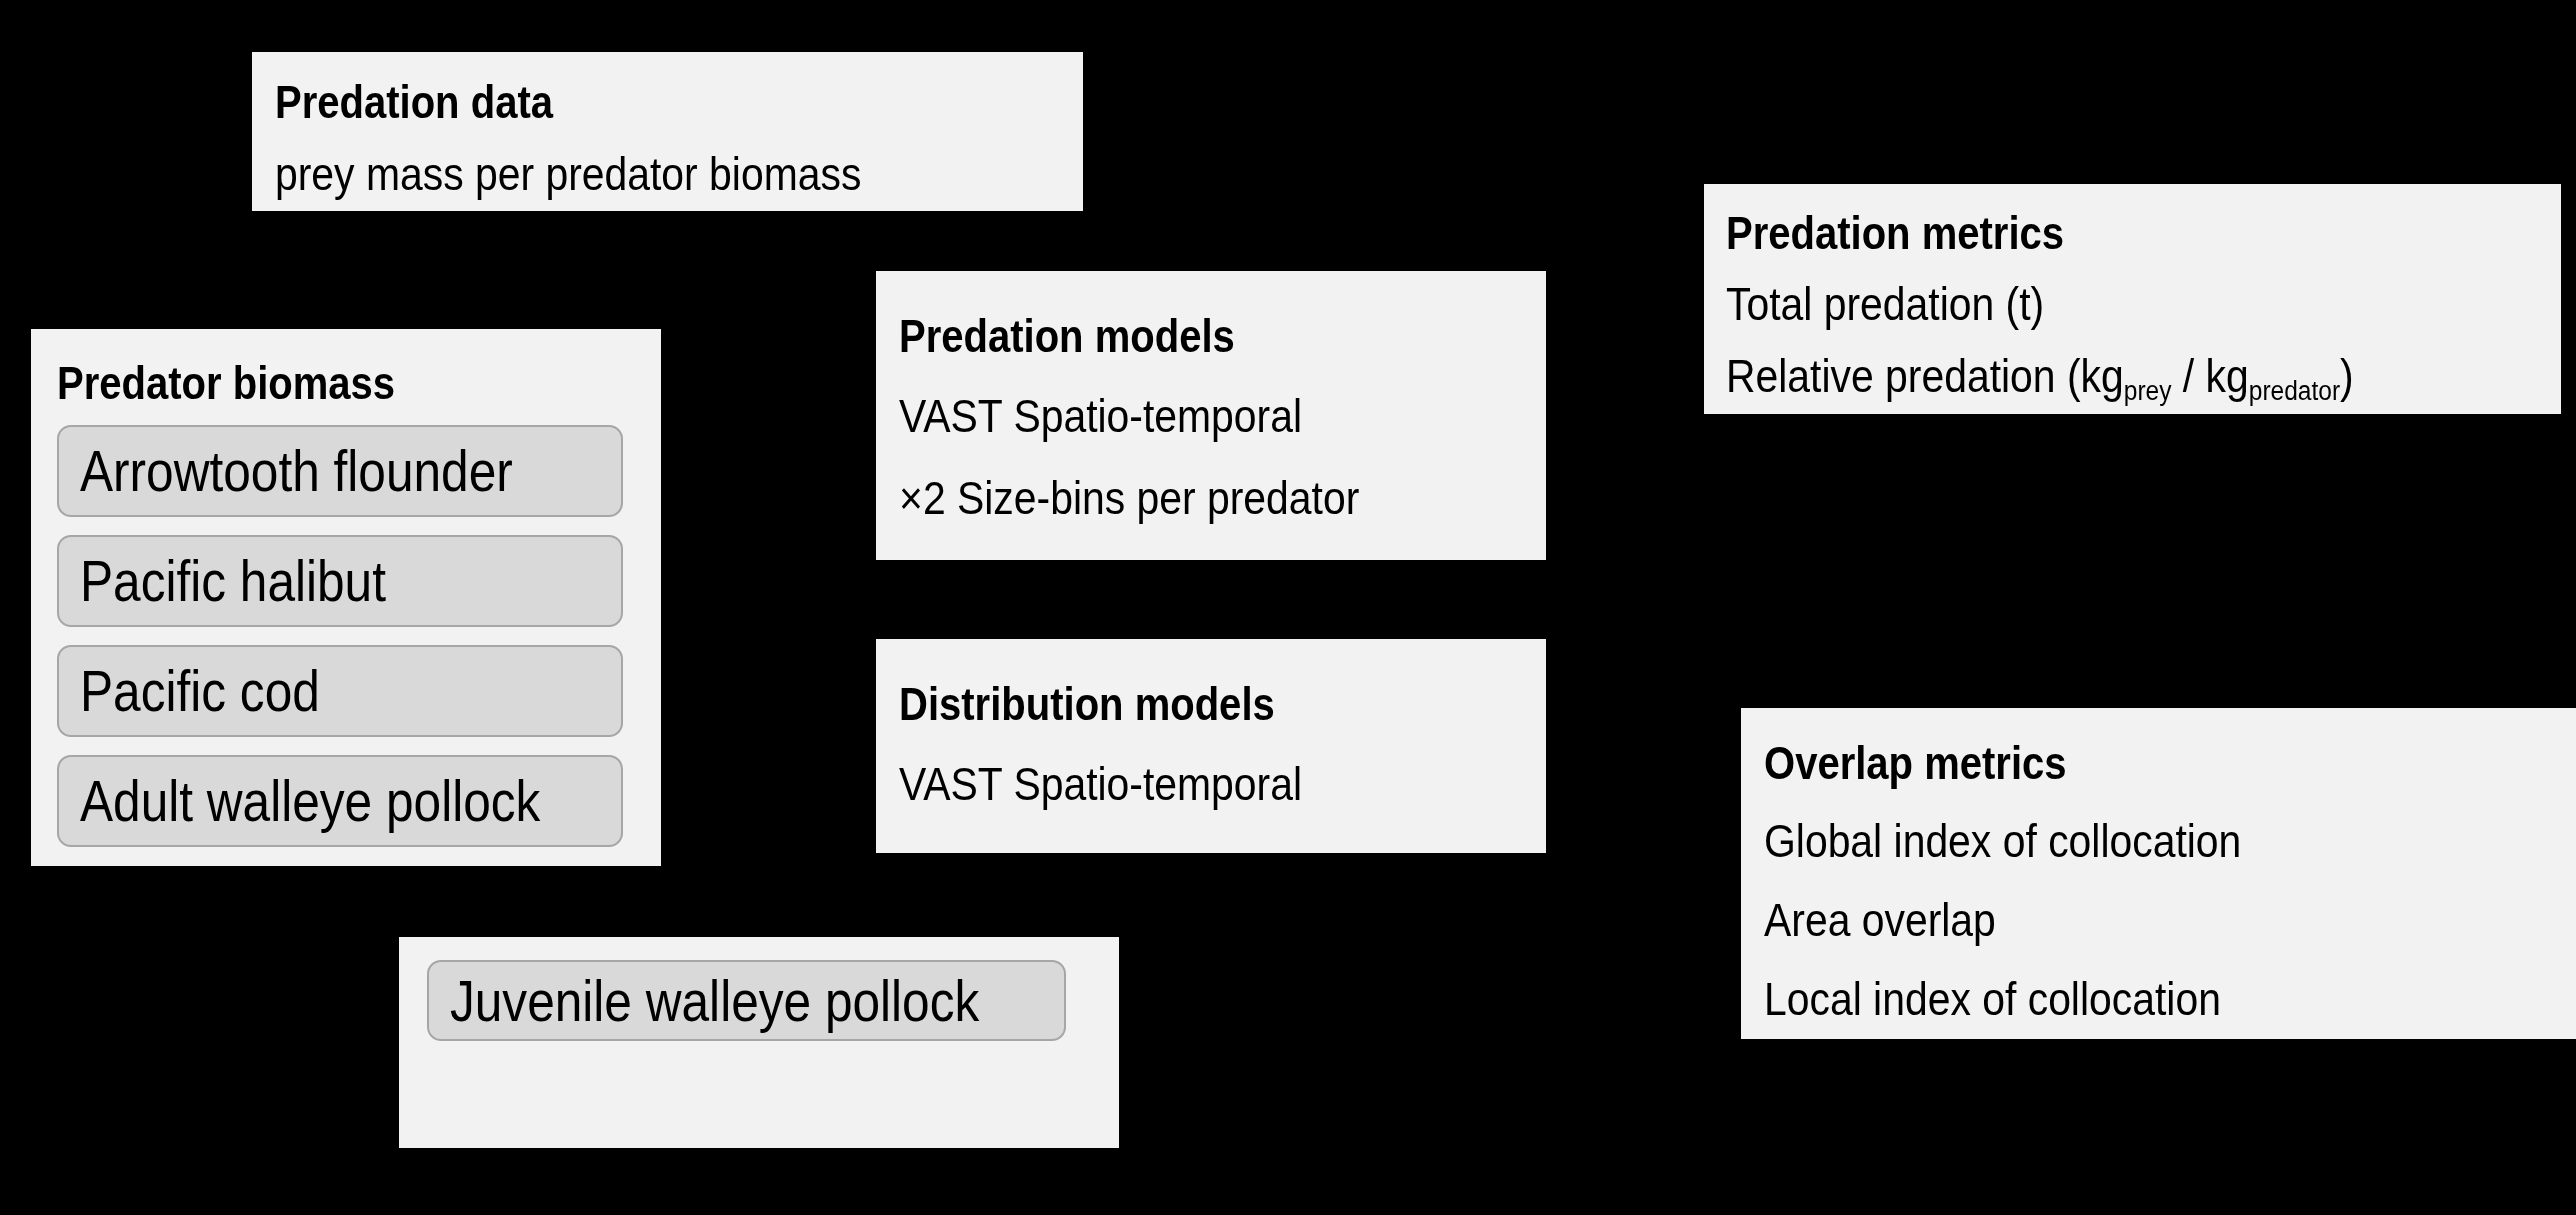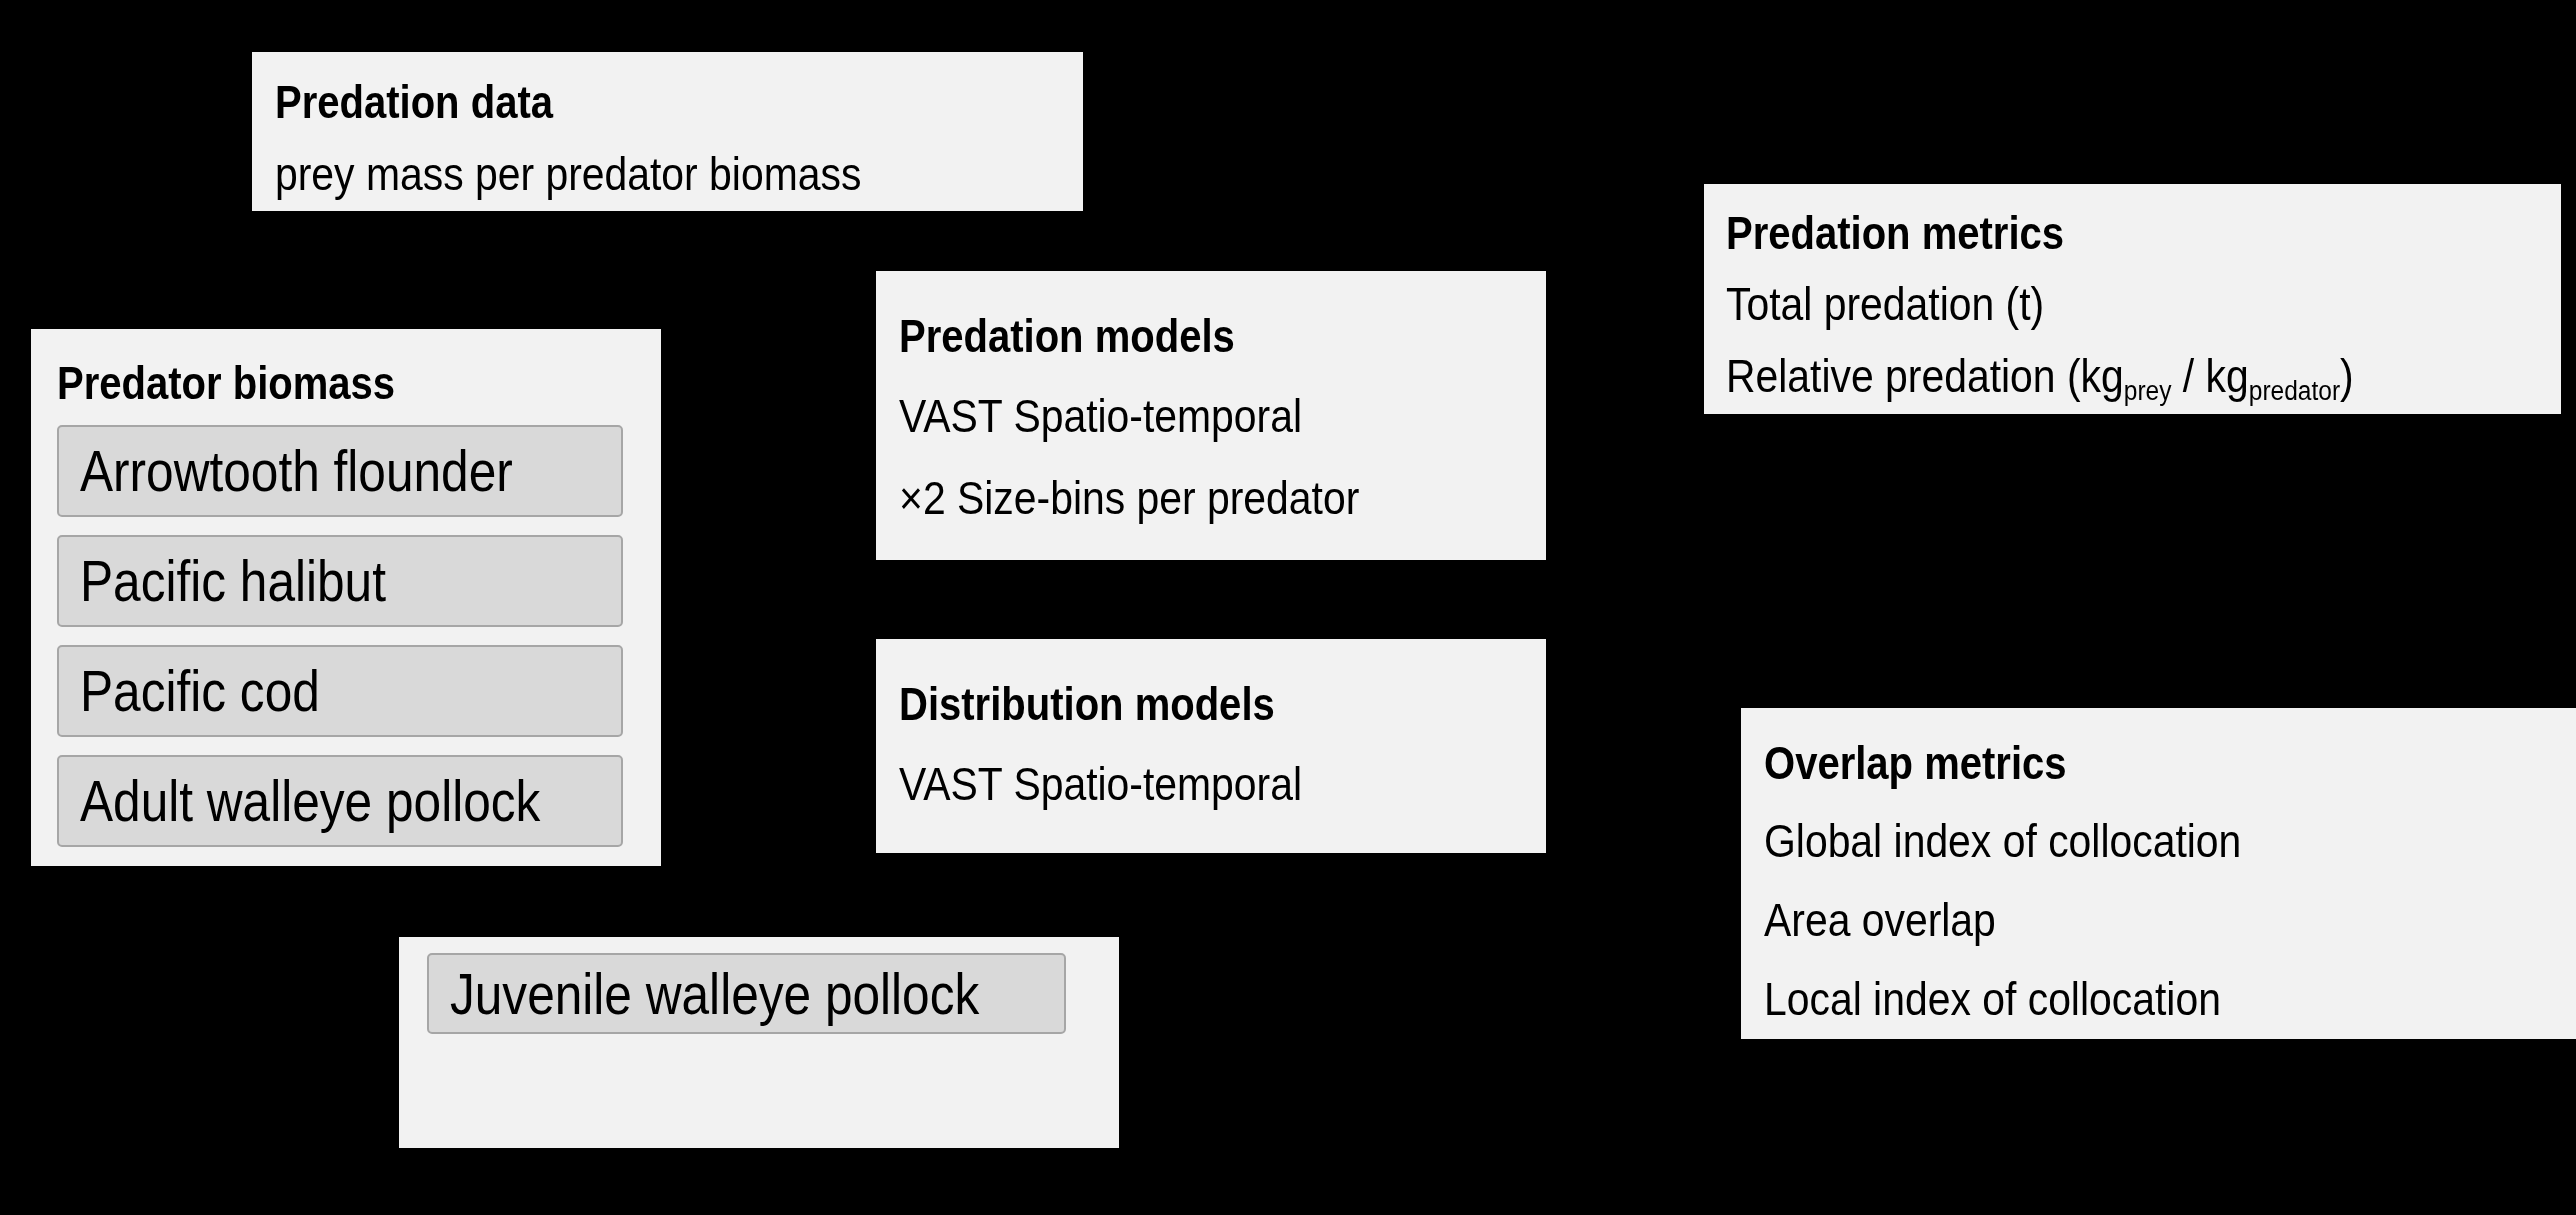--- a/index.html
+++ b/index.html
@@ -16,40 +16,40 @@
   
   .t {
     display:inline-block; transform:scaleX(0.87); transform-origin:0 50%;
     white-space:nowrap;
   }
   .title { display:block; font-weight:700; font-size:46px; line-height:77px; }
   .line  { display:block; font-weight:400; font-size:47px; line-height:82px; }
   .chip {
     background:var(--chip-bg,#d9d9d9);
     border:2.1px solid var(--chip-border,#a6a6a6);
-    border-radius:5px; box-sizing:border-box;
+    border-radius:14px; box-sizing:border-box;
     display:flex; align-items:center; padding-left:20.5px;
     font-size:57px; font-weight:400;
   }
   sub.scr { font-size:0.6em; vertical-align:-0.28em; line-height:0; }
 
   
   #predation-data      { left:252px;  top:52px;   width:831px; height:159px; padding:15px 20.5px 0 23px; }
   #predation-data .title { line-height:71px; }
   #predation-data .line  { line-height:71px; }
 
   #predator-biomass    { left:16.4px;   top:329px;  width:630px;  height:537px; padding:16.4px 20.5px 0 26px;margin-left:15px; }
   #predator-biomass .chip { width:566px; height:92px; margin-top:18px; }
   #predator-biomass .chip:first-of-type { margin-top:2.7px; }
 
   #predation-models    { left:876px; top:271px;  width:670px;  height:289px; padding:27px 20.5px 0 23px; }
   #distribution-models { left:876px; top:639px;  width:670px;  height:214px; padding:27px 20.5px 0 23px; }
 
   #prey-biomass        { left:399px;  top:937px; width:720px; height:211px; padding:16.4px 20.5px 0 28px; }
-  #prey-biomass .chip  { width:639px; height:81px; margin-top:0; }
+  #prey-biomass .chip  { width:639px; height:81px; margin-top:7px; }
 
   #predation-metrics   { left:1704px; top:184px;  width:857px; height:230px; padding:13.7px 6.8px 0 22px; }
   #predation-metrics .title { line-height:70px; }
   #predation-metrics .line  { line-height:72px; }
 
   #overlap-metrics     { left:1741px; top:708px; width:842px; height:331px; padding:18px 20.5px 0 23px; }
   #overlap-metrics .title { line-height:75px; }
   #overlap-metrics .line  { line-height:79px; }
 </style>
 </head>

